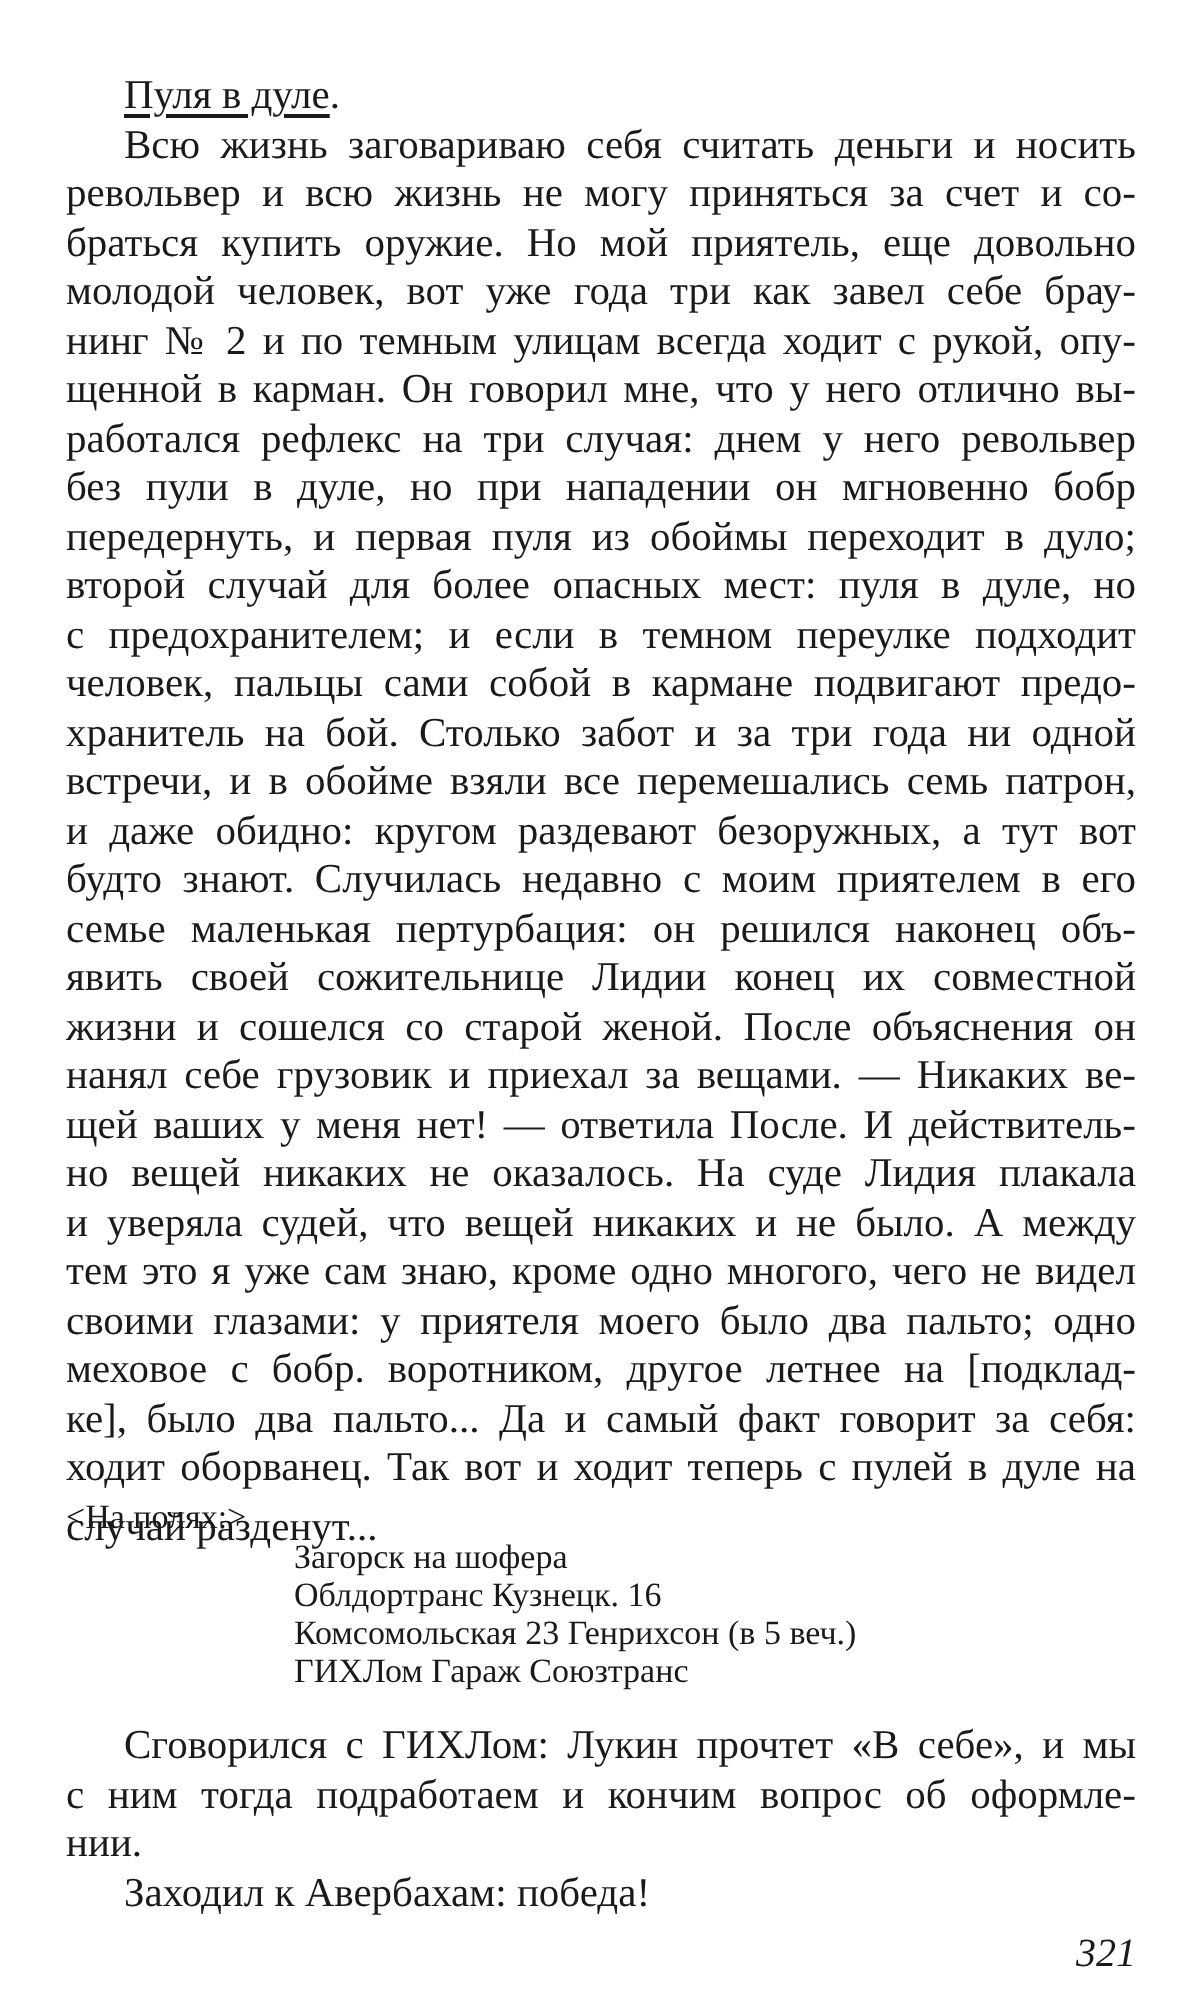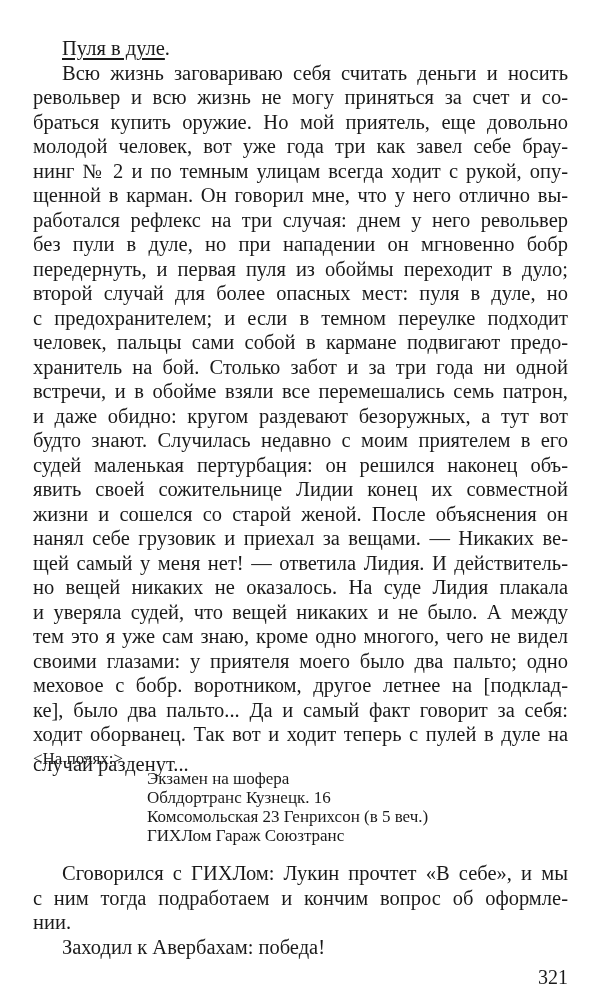--- a/index.html
+++ b/index.html
@@ -6,21 +6,21 @@
   body { width: 600px; height: 999px; position: relative; overflow: hidden;
          font-family: "Liberation Serif", "DejaVu Serif", serif; color: #1a1a1a; }
   .page { position: absolute; left: 0; top: 0; width: 600px; height: 999px; }
   .line { position: absolute; left: 33px; width: 535px; font-size: 20.5px; line-height: 24px;
           white-space: nowrap; text-align: justify; text-align-last: justify;
           transform-origin: left top; }
   .line.indent { left: 62px; width: 506px; }
   .line.last { text-align-last: left; }
   .title u { text-underline-offset: 3px; }
   .ital { font-size: 17px; line-height: 19px; position: absolute; white-space: nowrap; }
-  .pageno { position: absolute; right: 32px; top: 966px; font-size: 20px; }
+  .pageno { position: absolute; right: 32px; top: 966px; font-style: italic; font-size: 20px; }
 </style>
 </head>
 <body>
 
 <div class="page">
 
   <div class="line indent last title" style="top:36px"><u>Пуля в дуле</u><span>.</span></div>
 
   <div>
     <div class="line indent" style="top:60.5px">Всю жизнь заговариваю себя считать деньги и носить</div>
@@ -32,38 +32,38 @@
     <div class="line" style="top:207.5px">работался рефлекс на три случая: днем у него револьвер</div>
     <div class="line" style="top:232px">без пули в дуле, но при нападении он мгновенно бобр</div>
     <div class="line" style="top:256.5px">передернуть, и первая пуля из обоймы переходит в дуло;</div>
     <div class="line" style="top:281px">второй случай для более опасных мест: пуля в дуле, но</div>
     <div class="line" style="top:305.5px">с предохранителем; и если в темном переулке подходит</div>
     <div class="line" style="top:330px">человек, пальцы сами собой в кармане подвигают предо-</div>
     <div class="line" style="top:354.5px">хранитель на бой. Столько забот и за три года ни одной</div>
     <div class="line" style="top:379px">встречи, и в обойме взяли все перемешались семь патрон,</div>
     <div class="line" style="top:403.5px">и даже обидно: кругом раздевают безоружных, а тут вот</div>
     <div class="line" style="top:428px">будто знают. Случилась недавно с моим приятелем в его</div>
-    <div class="line" style="top:452.5px">судей маленькая пертурбация: он решился наконец объ-</div>
+    <div class="line" style="top:452.5px">семье маленькая пертурбация: он решился наконец объ-</div>
     <div class="line" style="top:477px">явить своей сожительнице Лидии конец их совместной</div>
     <div class="line" style="top:501.5px">жизни и сошелся со старой женой. После объяснения он</div>
     <div class="line" style="top:526px">нанял себе грузовик и приехал за вещами. — Никаких ве-</div>
-    <div class="line" style="top:550.5px">щей самый у меня нет! — ответила Лидия. И действитель-</div>
+    <div class="line" style="top:550.5px">щей ваших у меня нет! — ответила После. И действитель-</div>
     <div class="line" style="top:575px">но вещей никаких не оказалось. На суде Лидия плакала</div>
     <div class="line" style="top:599.5px">и уверяла судей, что вещей никаких и не было. А между</div>
     <div class="line" style="top:624px">тем это я уже сам знаю, кроме одно многого, чего не видел</div>
     <div class="line" style="top:648.5px">своими глазами: у приятеля моего было два пальто; одно</div>
     <div class="line" style="top:673px">меховое с бобр. воротником, другое летнее на [подклад-</div>
     <div class="line" style="top:697.5px">ке], было два пальто... Да и самый факт говорит за себя:</div>
     <div class="line" style="top:722px">ходит оборванец. Так вот и ходит теперь с пулей в дуле на</div>
     <div class="line last" style="top:752px">случай разденут...</div>
   </div>
 
   <div>
     <div class="ital" style="left:33px; top:749px">&lt;На полях:&gt;</div>
-    <div class="ital" style="left:147px; top:769px">Экзамен на шофера</div>
+    <div class="ital" style="left:147px; top:769px">Загорск на шофера</div>
     <div class="ital" style="left:147px; top:788px">Облдортранс Кузнецк. 16</div>
     <div class="ital" style="left:147px; top:807px">Комсомольская 23 Генрихсон (в 5 веч.)</div>
     <div class="ital" style="left:147px; top:826px">ГИХЛом Гараж Союзтранс</div>
   </div>
 
   <div>
     <div class="line indent" style="top:861px">Сговорился с ГИХЛом: Лукин прочтет «В себе», и мы</div>
     <div class="line" style="top:885.5px">с ним тогда подработаем и кончим вопрос об оформле-</div>
     <div class="line last" style="top:910px">нии.</div>
   </div>

